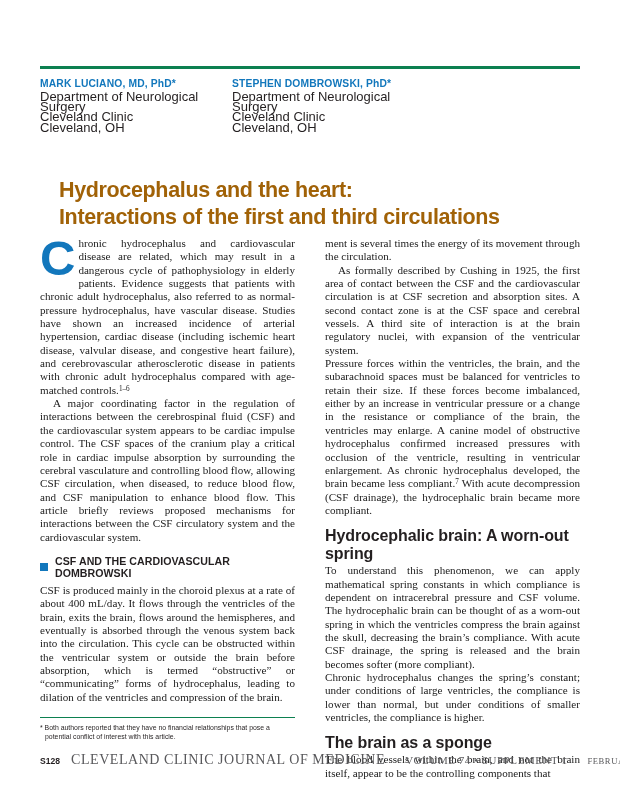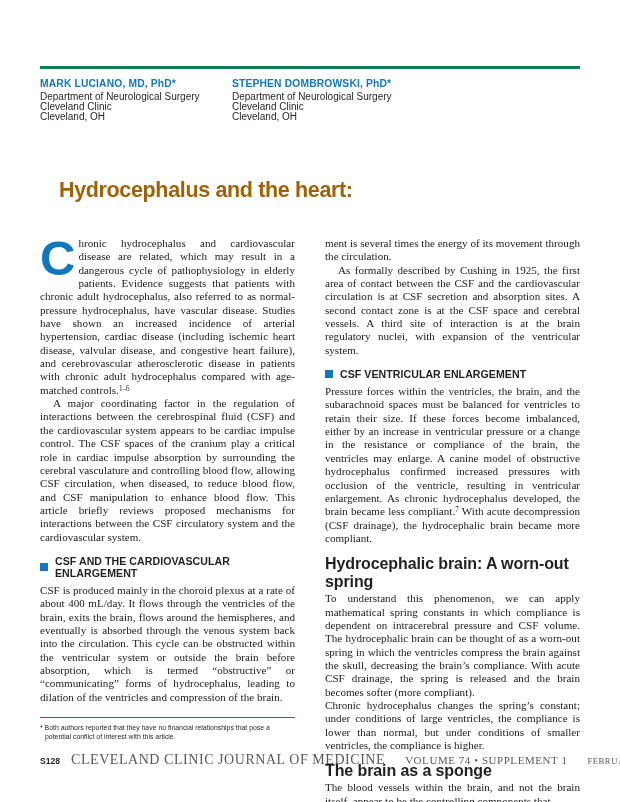--- a/index.html
+++ b/index.html
@@ -50,21 +50,21 @@
     font-family: "Liberation Sans", sans-serif;
     font-weight: bold;
     font-size: 10.3px;
     letter-spacing: 0.15px;
     color: #1277bc;
     margin-bottom: 3px;
     white-space: nowrap;
   }
   .author-line {
     font-family: "Liberation Sans", sans-serif;
-    font-size: 10px;
+    font-size: 13px;
     line-height: 10.2px;
     color: #231f20;
   }
 
   
   .title {
     position: absolute;
     left: 59px;
     top: 163px;
     width: 521px;
@@ -230,49 +230,46 @@
     <div class="author-block">
       <div class="author-name">STEPHEN DOMBROWSKI, PhD*</div>
       <div class="author-line">Department of Neurological Surgery</div>
       <div class="author-line">Cleveland Clinic</div>
       <div class="author-line">Cleveland, OH</div>
     </div>
   </div>
 
   <h1 class="title">
     <span class="title-line">Hydrocephalus and the heart:</span>
+    <span class="title-line">Interactions of the first and third circulations</span>
   </h1>
 
   <div class="columns">
 
     <div class="col col-left">
 
       <p class="dropcap-para"><span class="dropcap">C</span><span>hronic hydrocephalus and cardiovascular disease are related, which may result in a dangerous cycle of pathophysiology in elderly patients. Evidence suggests that patients with chronic adult hydrocephalus, also referred to as normal-pressure hydrocephalus, have vascular disease. Studies have shown an increased incidence of arterial hypertension, cardiac disease (including ischemic heart disease, valvular disease, and congestive heart failure), and cerebrovascular atherosclerotic disease in patients with chronic adult hydrocephalus compared with age-matched controls.</span><sup>1–6</sup></p>
 
       <p class="body">A major coordinating factor in the regulation of interactions between the cerebrospinal fluid (CSF) and the cardiovascular system appears to be cardiac impulse control. The CSF spaces of the cranium play a critical role in cardiac impulse absorption by surrounding the cerebral vasculature and controlling blood flow, allowing CSF circulation, when diseased, to reduce blood flow, and CSF manipulation to enhance blood flow. This article briefly reviews proposed mechanisms for interactions between the CSF circulatory system and the cardiovascular system.</p>
 
       <div class="sec-head">
         <span class="sec-bullet"></span>
-        <span>CSF AND THE CARDIOVASCULAR ENLARGEMENT</span>
+        <span>CSF AND THE CARDIOVASCULAR DOMBROWSKI</span>
       </div>
 
       <p class="body nofirst">CSF is produced mainly in the choroid plexus at a rate of about 400 mL/day. It flows through the ventricles of the brain, exits the brain, flows around the hemispheres, and eventually is absorbed through the venous system back into the circulation. This cycle can be obstructed within the ventricular system or outside the brain before absorption, which is termed “obstructive” or “communicating” forms of hydrocephalus, leading to dilation of the ventricles and compression of the brain.</p>
 
     </div>
 
     <div class="col col-right">
 
       <p class="body nofirst">ment is several times the energy of its movement through the circulation.</p>
 
       <p class="body">As formally described by Cushing in 1925, the first area of contact between the CSF and the cardiovascular circulation is at CSF secretion and absorption sites. A second contact zone is at the CSF space and cerebral vessels. A third site of interaction is at the brain regulatory nuclei, with expansion of the ventricular system.</p>
 
-      <div class="sec-head">
-        <span class="sec-bullet"></span>
-        <span>CSF VENTRICULAR ENLARGEMENT</span>
-      </div>
 
       <p class="body nofirst"><span>Pressure forces within the ventricles, the brain, and the subarachnoid spaces must be balanced for ventricles to retain their size. If these forces become imbalanced, either by an increase in ventricular pressure or a change in the resistance or compliance of the brain, the ventricles may enlarge. A canine model of obstructive hydrocephalus confirmed increased pressures with occlusion of the ventricle, resulting in ventricular enlargement. As chronic hydrocephalus developed, the brain became less compliant.</span><sup>7</sup><span> With acute decompression (CSF drainage), the hydrocephalic brain became more compliant.</span></p>
 
       <h3 class="sub-head">Hydrocephalic brain: A worn-out spring</h3>
       <p class="body nofirst">To understand this phenomenon, we can apply mathematical spring constants in which compliance is dependent on intracerebral pressure and CSF volume. The hydrocephalic brain can be thought of as a worn-out spring in which the ventricles compress the brain against the skull, decreasing the brain’s compliance. With acute CSF drainage, the spring is released and the brain becomes softer (more compliant).</p>
 
       <p class="body nofirst">Chronic hydrocephalus changes the spring’s constant; under conditions of large ventricles, the compliance is lower than normal, but under conditions of smaller ventricles, the compliance is higher.</p>
 
       <h3 class="sub-head">The brain as a sponge</h3>
       <p class="body nofirst">The blood vessels within the brain, and not the brain itself, appear to be the controlling components that</p>

